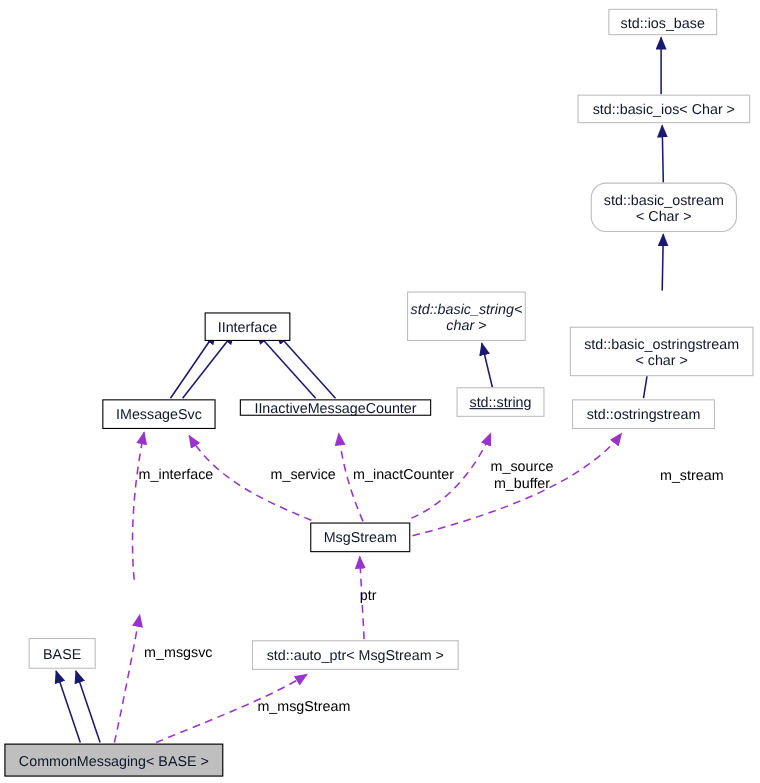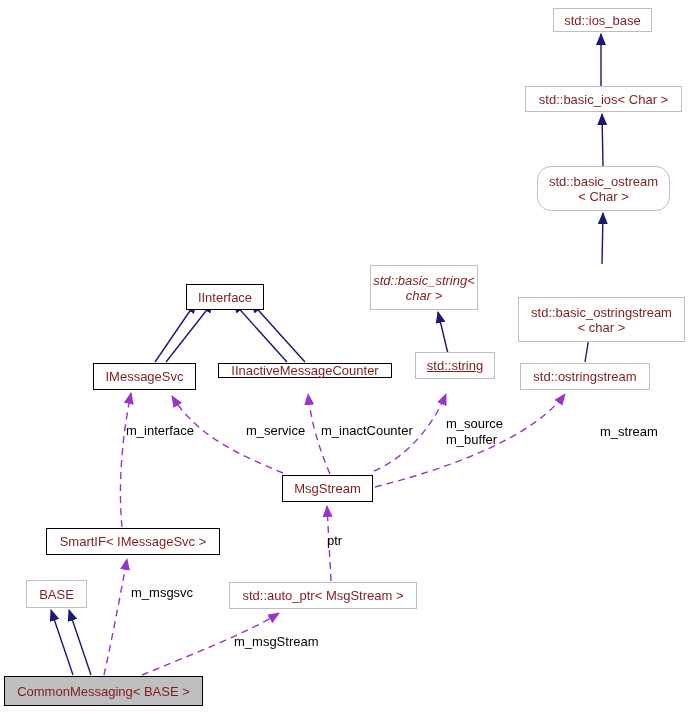--- a/index.html
+++ b/index.html
@@ -19,21 +19,21 @@
     position: absolute;
     left: 0; top: 0;
     width: 691px;
     height: 712px;
   }
   .node {
     position: absolute;
     box-sizing: border-box;
     background: #ffffff;
     border: 1px solid #bebebe;
-    color: #7f1d1d;
+    color: #0f172a;
     font-size: 13px;
     line-height: 15px;
     display: flex;
     align-items: center;
     justify-content: center;
     text-align: center;
     white-space: pre-line;
     cursor: pointer;
   }
   .node.documented {
@@ -110,35 +110,34 @@
   <div class="node documented" style="left:93px; top:363px; width:103px; height:27px;">IMessageSvc</div>
 
   <div class="node documented" style="left:218px; top:363px; width:174px; height:15px;">IInactiveMessageCounter</div>
 
   <div class="node" style="left:415px; top:352px; width:80px; height:27px;text-decoration:underline;">std::string</div>
 
   <div class="node" style="left:520px; top:363px; width:130px; height:27px;">std::ostringstream</div>
 
   <div class="node documented" style="left:282px; top:475px; width:91px; height:27px;">MsgStream</div>
 
-  <div class="node documented" style="left:46px; top:528px; width:174px; height:27px;">SmartIF&lt; IMessageSvc &gt;</div>
 
   <div class="node" style="left:26px; top:580px; width:61px; height:28px;">BASE</div>
 
   <div class="node" style="left:229px; top:582px; width:188px; height:27px;">std::auto_ptr&lt; MsgStream &gt;</div>
 
   <div class="node current" style="left:4px; top:676px; width:199px; height:30px;">CommonMessaging&lt; BASE &gt;</div>
 
   <span class="edge-label" style="left:126px; top:423px;">m_interface</span>
 
   <span class="edge-label" style="left:246px; top:423px;">m_service</span>
 
   <span class="edge-label" style="left:321px; top:423px;">m_inactCounter</span>
 
-  <span class="edge-label" style="left:446px; top:416px;">m_source
+  <span class="edge-label" style="left:446px; top:416px;text-align:center;">m_source
 m_buffer</span>
 
   <span class="edge-label" style="left:552px; top:424px;padding-left:48px;">m_stream</span>
 
   <span class="edge-label" style="left:131px; top:585px;">m_msgsvc</span>
 
   <span class="edge-label" style="left:327px; top:533px;">ptr</span>
 
   <span class="edge-label" style="left:234px; top:634px;">m_msgStream</span>
 

